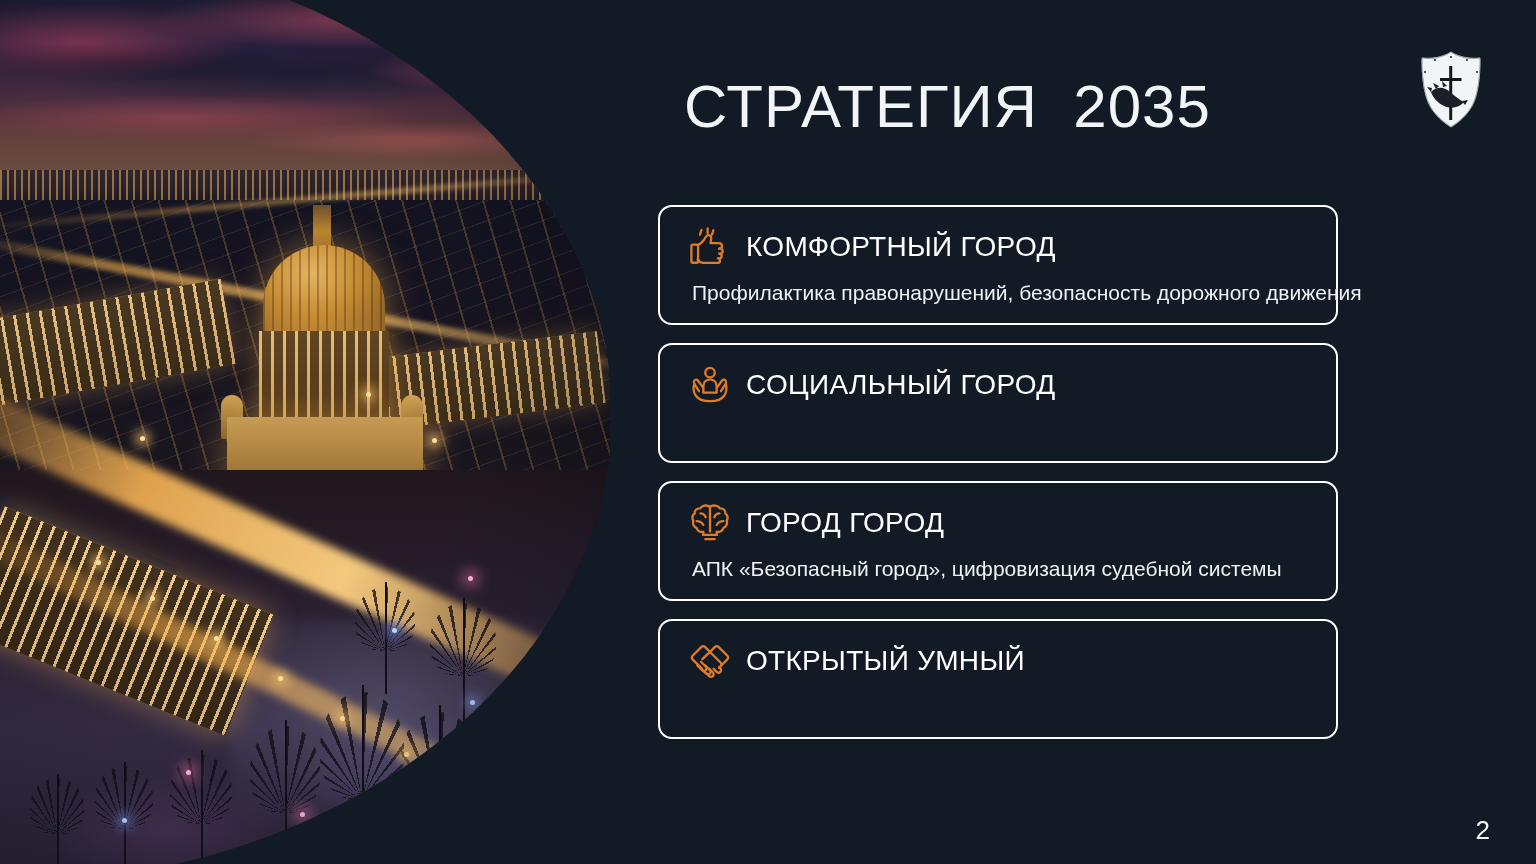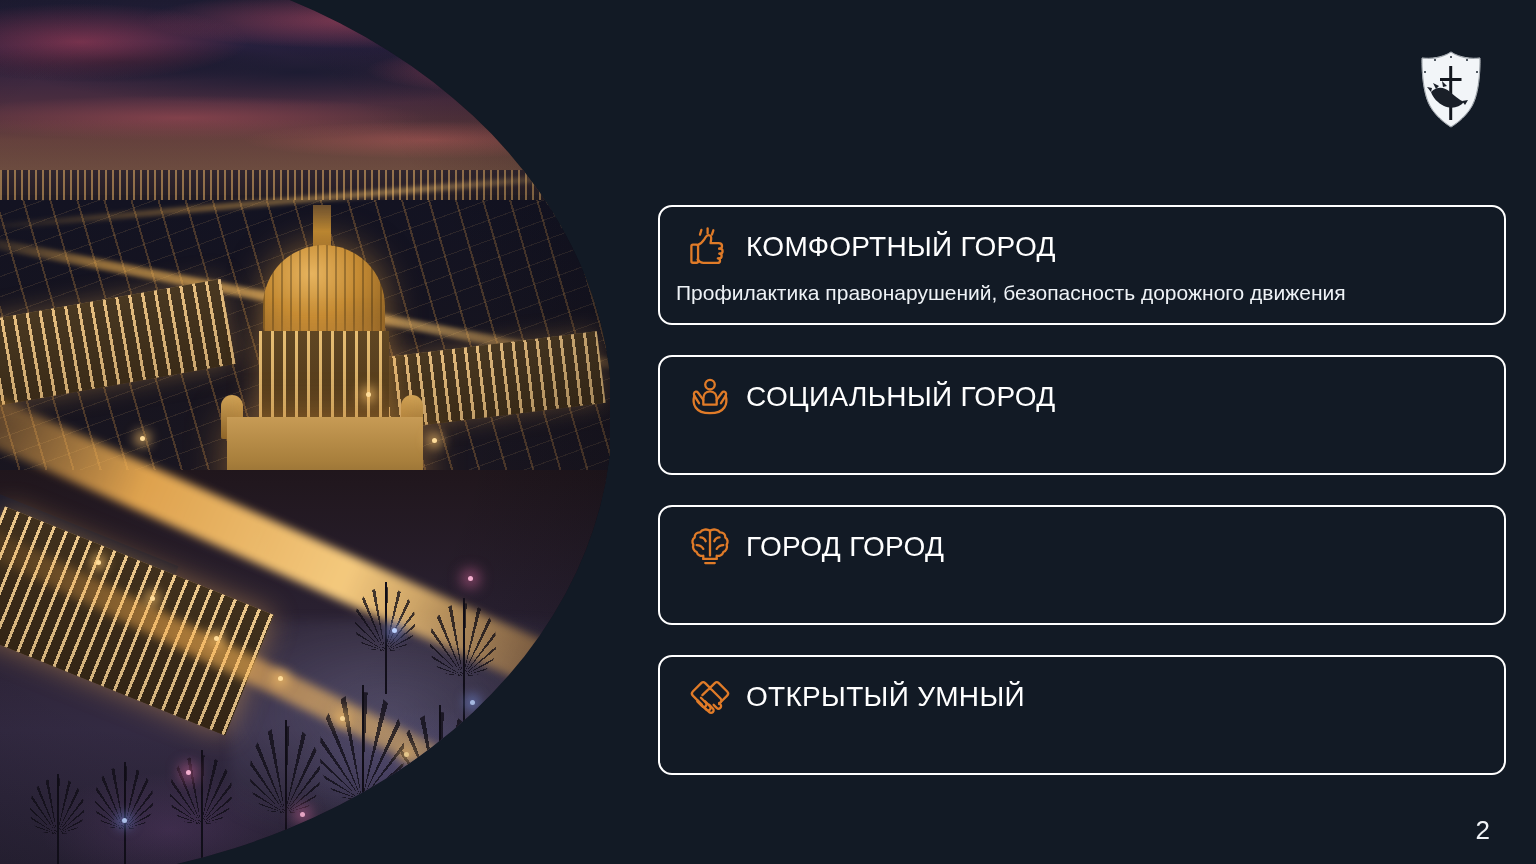--- a/index.html
+++ b/index.html
@@ -280,25 +280,25 @@
 
   .cards {
     position: absolute;
     left: 658px;
     top: 205px;
     width: 800px;
   }
   .card {
     position: relative;
     box-sizing: border-box;
-    width: 848px;
+    width: 680px;
     height: 120px;
     border: 2px solid #ffffff;
     border-radius: 14px;
-    margin-bottom: 30px;
+    margin-bottom: 18px;
     background: #121a25;
   }
   .card-head {
     display: flex;
     align-items: center;
     gap: 14px;
     padding: 12px 0 0 28px;
     height: 56px;
   }
   .card-icon {
@@ -309,21 +309,21 @@
     align-items: center;
     justify-content: center;
   }
   .card-title {
     font-size: 28px;
     color: #ffffff;
     letter-spacing: .3px;
     white-space: nowrap;
   }
   .card-desc {
-    padding: 6px 0 0 16px;
+    padding: 6px 0 0 32px;
     font-size: 21px;
     color: #eef2f6;
     white-space: nowrap;
   }
 
   .page-number {
     position: absolute;
     right: 46px;
     bottom: 18px;
     font-size: 26px;
@@ -388,20 +388,21 @@
       <div class="lamp cool" style="left:470px; top:700px;"></div>
       <div class="lamp cool" style="left:392px; top:628px;"></div>
       <div class="lamp pink" style="left:300px; top:812px;"></div>
       <div class="lamp pink" style="left:468px; top:576px;"></div>
       <div class="lamp pink" style="left:186px; top:770px;"></div>
 
       <div class="vignette"></div>
     </div>
   </div>
 
+  <div class="title">СТРАТЕГИЯ  2035</div>
 
   <div class="logo">
     <svg viewBox="0 0 66 80" width="66" height="80" aria-hidden="true">
       <path d="M33 2 C24 8, 12 9, 4 8 C4 8, 3 40, 12 56 C19 69, 33 77, 33 77 C33 77, 47 69, 54 56 C63 40, 62 8, 62 8 C54 9, 42 8, 33 2 Z" fill="#f2f5f8" stroke="#f2f5f8" stroke-width="1"></path>
       <path d="M33 2 C24 8, 12 9, 4 8 C4 8, 3 40, 12 56 C19 69, 33 77, 33 77 C33 77, 47 69, 54 56 C63 40, 62 8, 62 8 C54 9, 42 8, 33 2 Z" fill="none" stroke="#1b2430" stroke-width="1.2" opacity=".35"></path>
       <rect x="31.2" y="16" width="3" height="54" fill="#12161d"></rect>
       <rect x="22" y="28" width="21.5" height="3" fill="#12161d"></rect>
       <path d="M13 42 C19 36, 26 37, 31 41 C36 45, 41 50, 46 52 C41 58, 33 59, 26 56 C20 53, 15 48, 13 42 Z" fill="#1a1f28"></path>
       <path d="M13 42 L9 37 L14 38 Z" fill="#1a1f28"></path>
       <path d="M18 39 L15 33 L21 36 Z" fill="#1a1f28"></path>
@@ -461,20 +462,21 @@
             <path d="M12 12 C14.5 12, 16.5 13.5, 17.5 16"></path>
             <path d="M32 12 C29.5 12, 27.5 13.5, 26.5 16"></path>
             <path d="M8 20 C11 20, 13.5 21.5, 15 24"></path>
             <path d="M36 20 C33 20, 30.5 21.5, 29 24"></path>
             <path d="M15 34.5 L29 34.5"></path>
             <path d="M17 38.8 L27 38.8"></path>
           </svg>
         </span>
         <span class="card-title">ГОРОД ГОРОД</span>
       </div>
+      <div class="card-desc">АПК «Безопасный город», цифровизация судебной системы</div>
     </div>
 
     <div class="card">
       <div class="card-head">
         <span class="card-icon">
           <svg viewBox="0 0 44 44" width="42" height="42" fill="none" stroke="#e07b28" stroke-width="2.4" stroke-linecap="round" stroke-linejoin="round">
             <path d="M22 12.5 L27 7.5 C28.2 6.3, 30 6.3, 31.2 7.5 L40 16.3 C41.2 17.5, 41.2 19.3, 40 20.5 L33 27.5"></path>
             <path d="M22 12.5 L17 7.5 C15.8 6.3, 14 6.3, 12.8 7.5 L4 16.3 C2.8 17.5, 2.8 19.3, 4 20.5 L9.5 26"></path>
             <path d="M14 20 L20 14.2 C21 13.2, 22.6 13.2, 23.6 14.2 L33 23.6 C34.2 24.8, 34.2 26.6, 33 27.8 L31.5 29.3"></path>
             <path d="M9.5 26 L13.5 30"></path>

